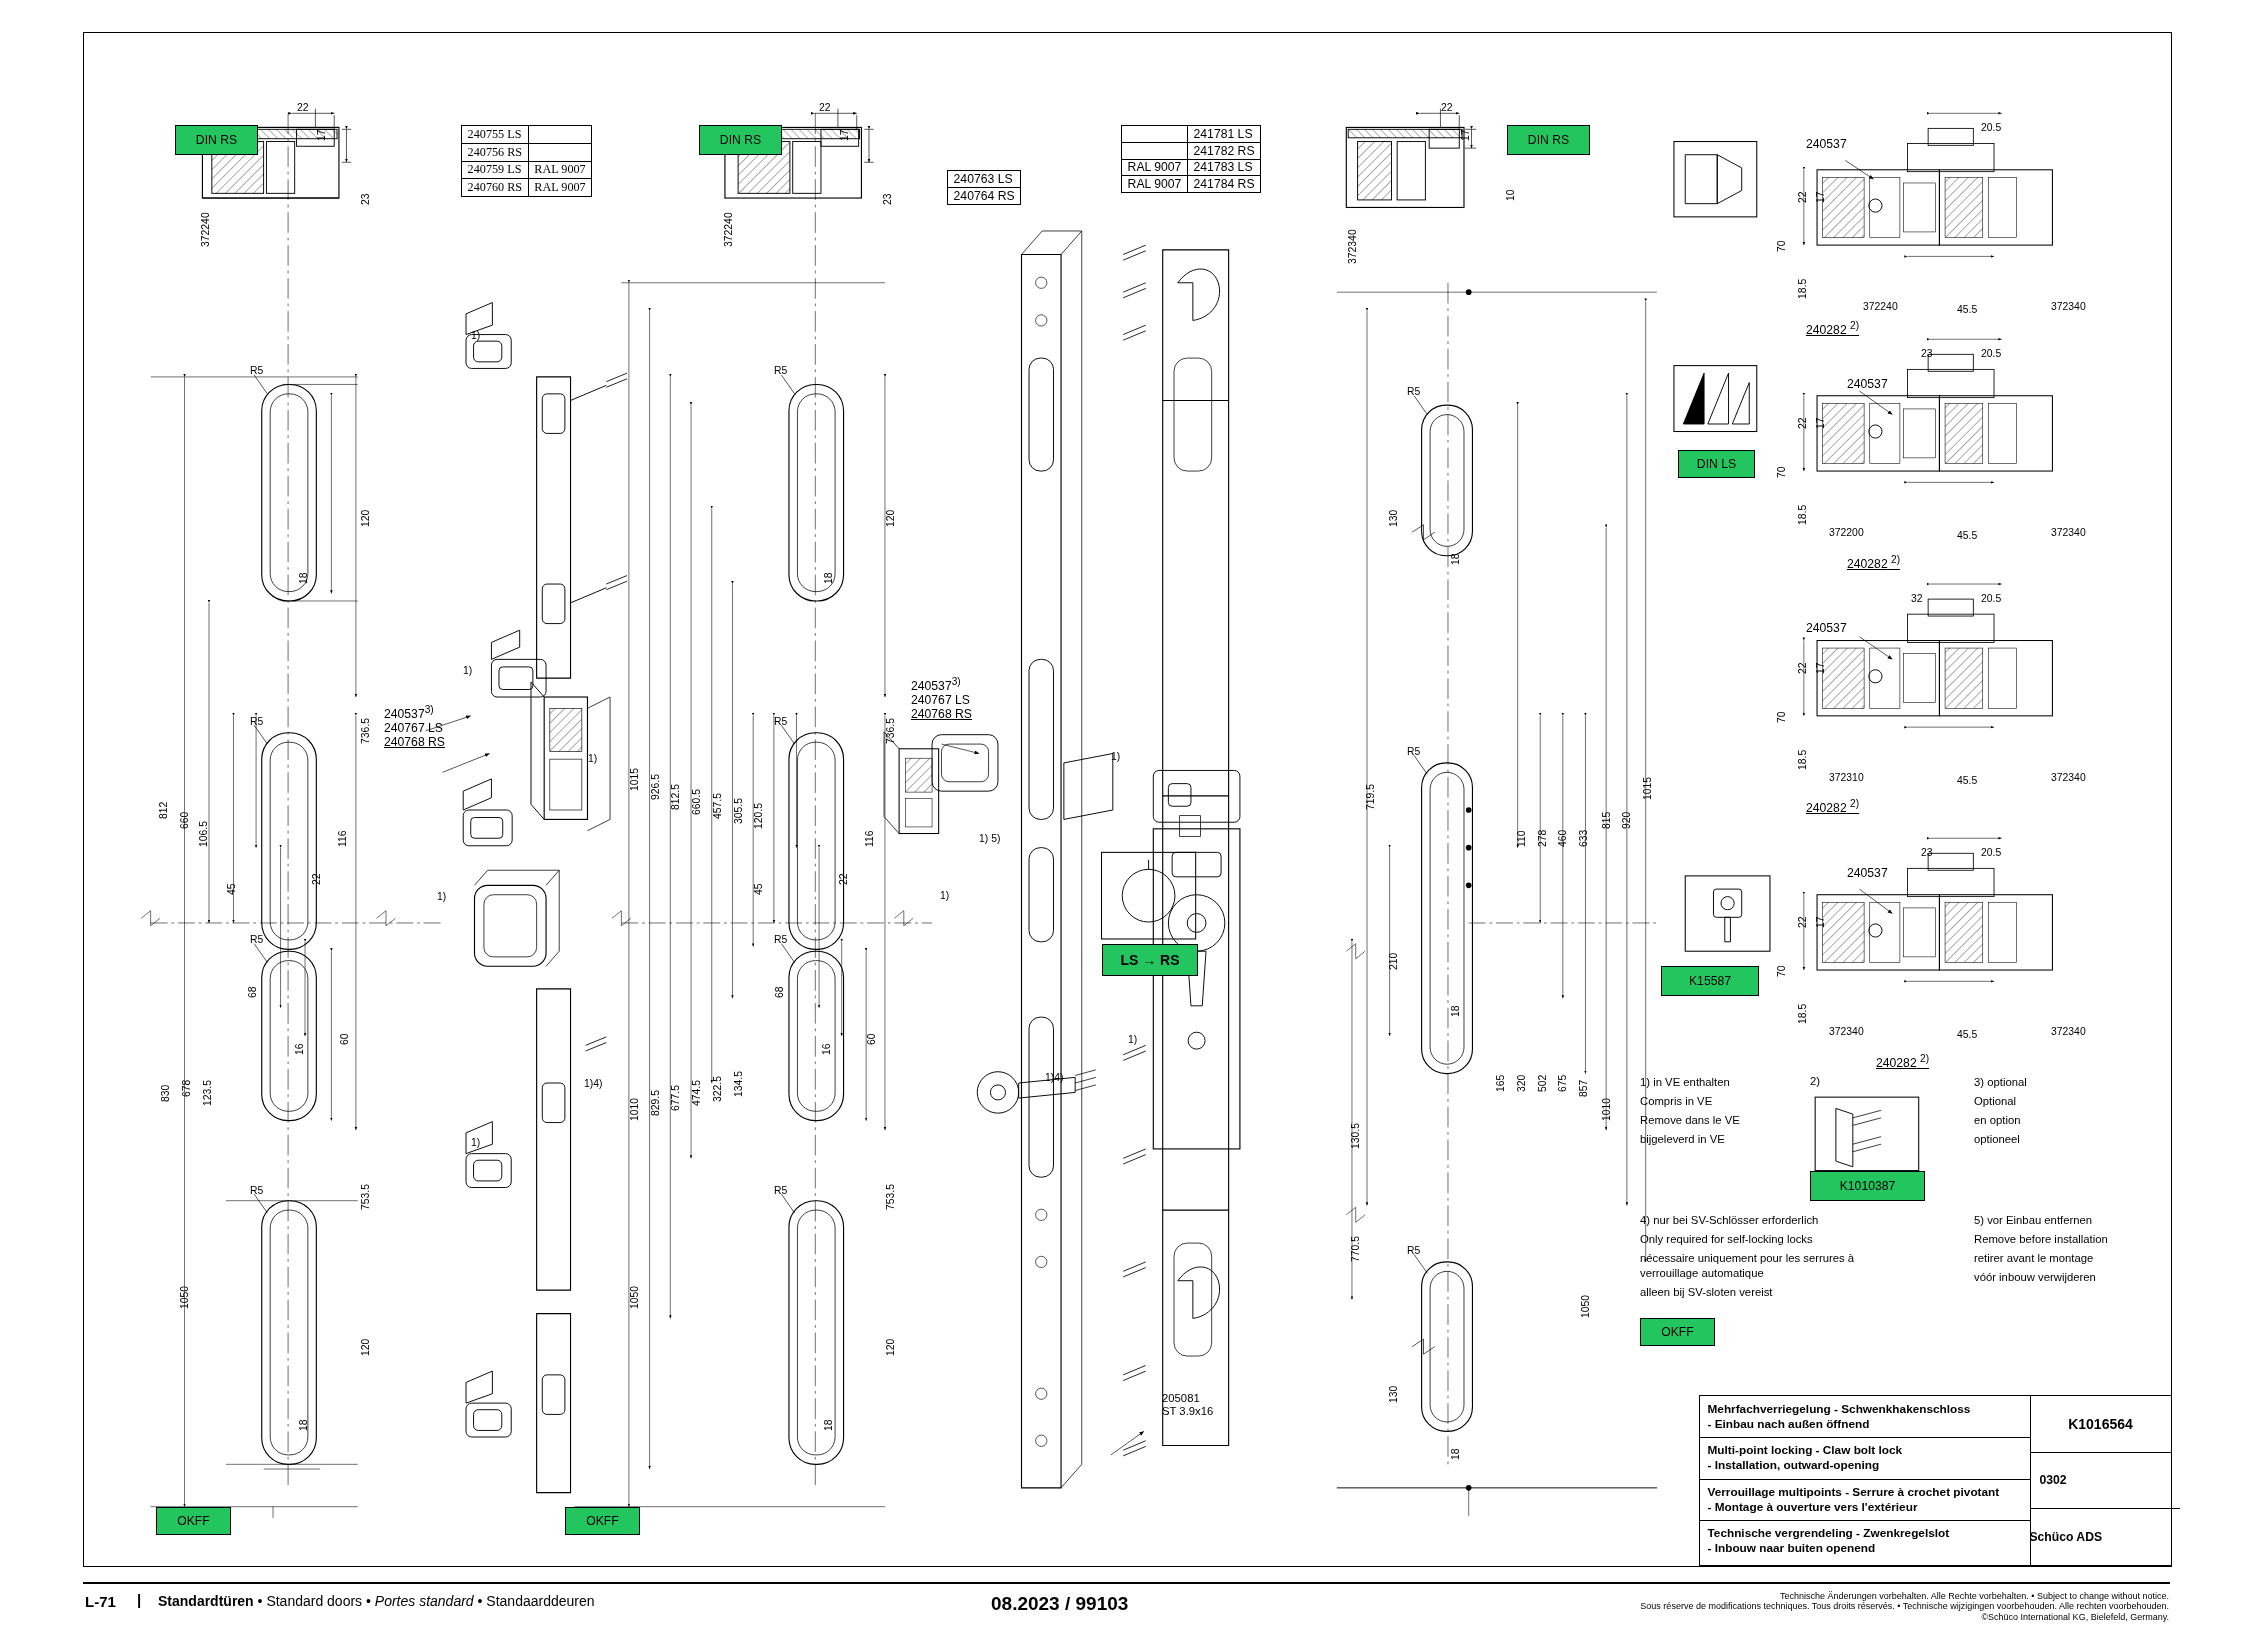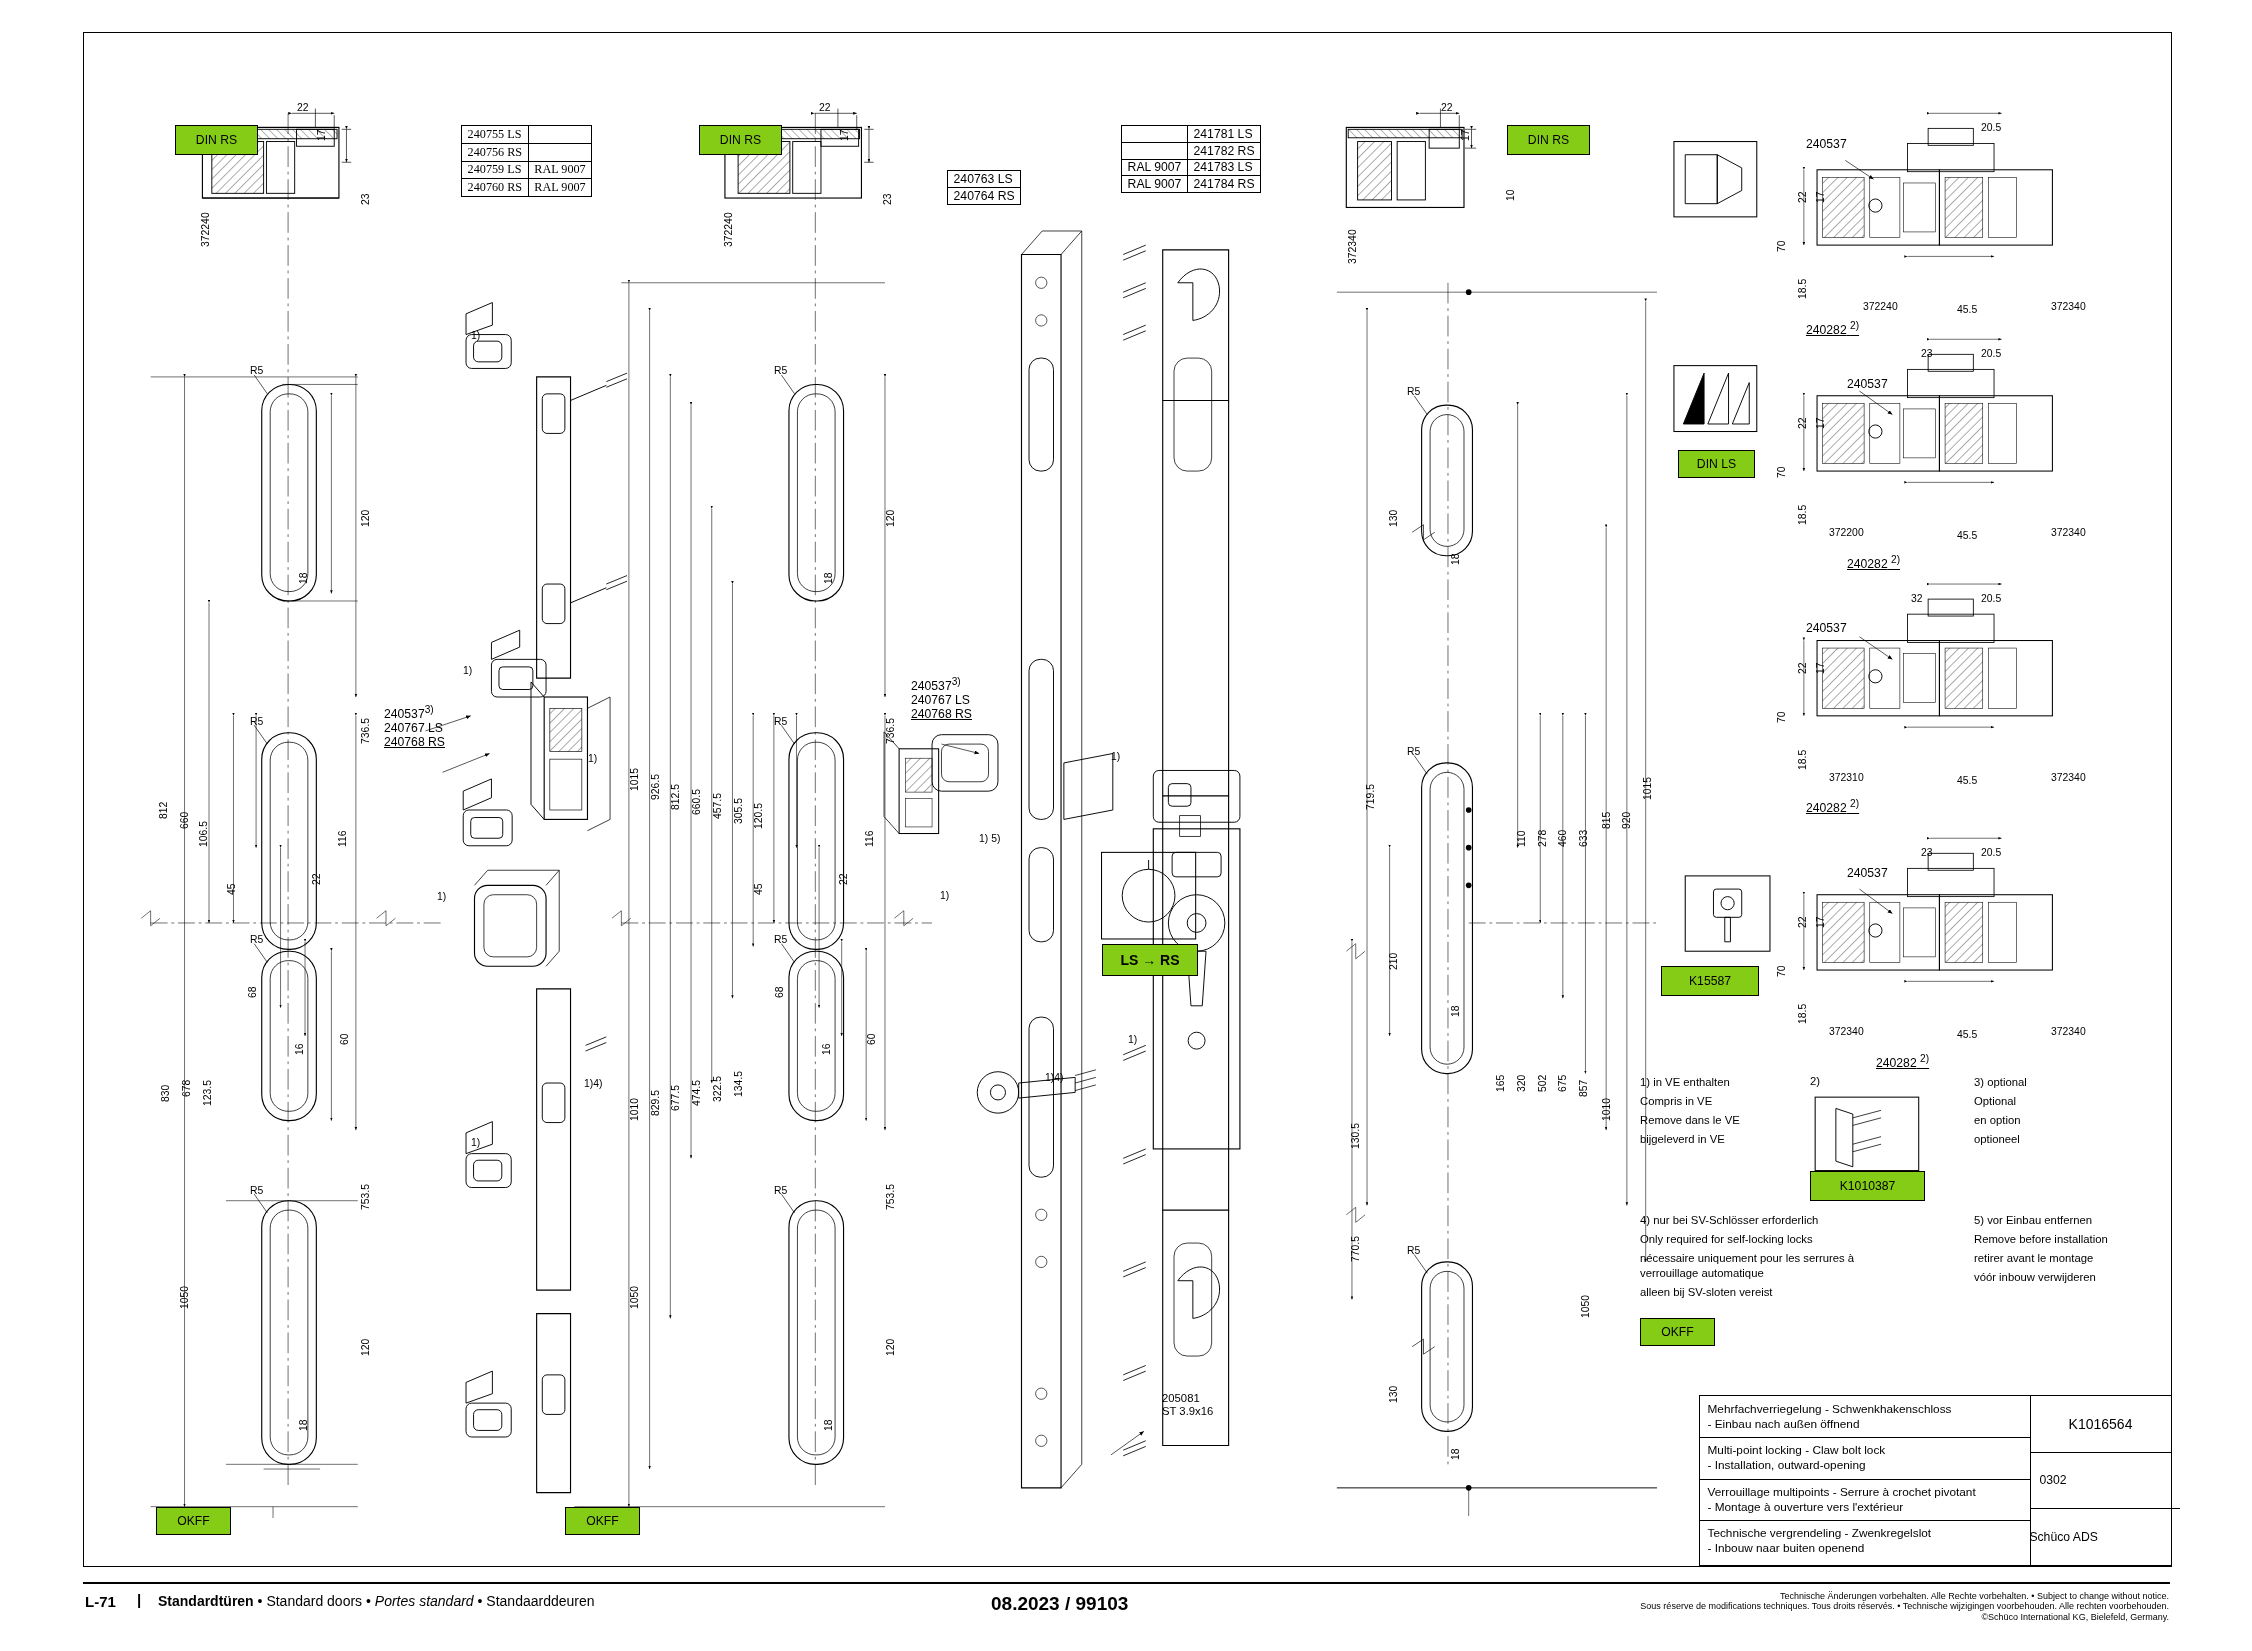--- a/index.html
+++ b/index.html
@@ -9,27 +9,27 @@
   .txt{position:absolute;white-space:nowrap;font-size:12.2px;line-height:1.15;}
   .txt.s11{font-size:10.4px;}
   .txt.s12{font-size:11.3px;}
   .txt.s14{font-size:19px;}
   .txt.s15{font-size:14px;}
   .txt.s16{font-size:15px;}
   .txt.s9{font-size:9px;}
   .bold{font-weight:bold;}
   .ital{font-style:italic;}
   .rot90{transform:rotate(-90deg);transform-origin:0 0;}
-  .label-box{position:absolute;border:1.2px solid #000;background:#84cc16;display:flex;align-items:center;justify-content:center;font-size:12.2px;}
+  .label-box{position:absolute;border:1.2px solid #000;background:#22c55e;display:flex;align-items:center;justify-content:center;font-size:12.2px;}
   .tbl{position:absolute;border:1.2px solid #000;background:#fff;border-collapse:collapse;}
   .tbl td{border:0.9px solid #000;font-size:12.2px;padding:0.9px 5.6px;white-space:nowrap;}
   .u{text-decoration:underline;}
   svg{position:absolute;left:0;top:0;overflow:visible;}
   .footer-rule{position:absolute;background:#000;height:2.1px;}
-  .tb{position:absolute;border:1.3px solid #000;background:#fff;}
+  .tb{position:absolute;border:1.3px solid #000;background:#fff;font-weight:bold;}
   .small-note{font-size:11.3px;line-height:1.35;}
   .dimtxt{position:absolute;font-size:10.4px;white-space:nowrap;}
 </style>
 </head>
 <body>
 
 <div id="page">
 
   <div class="frame"></div>
 

